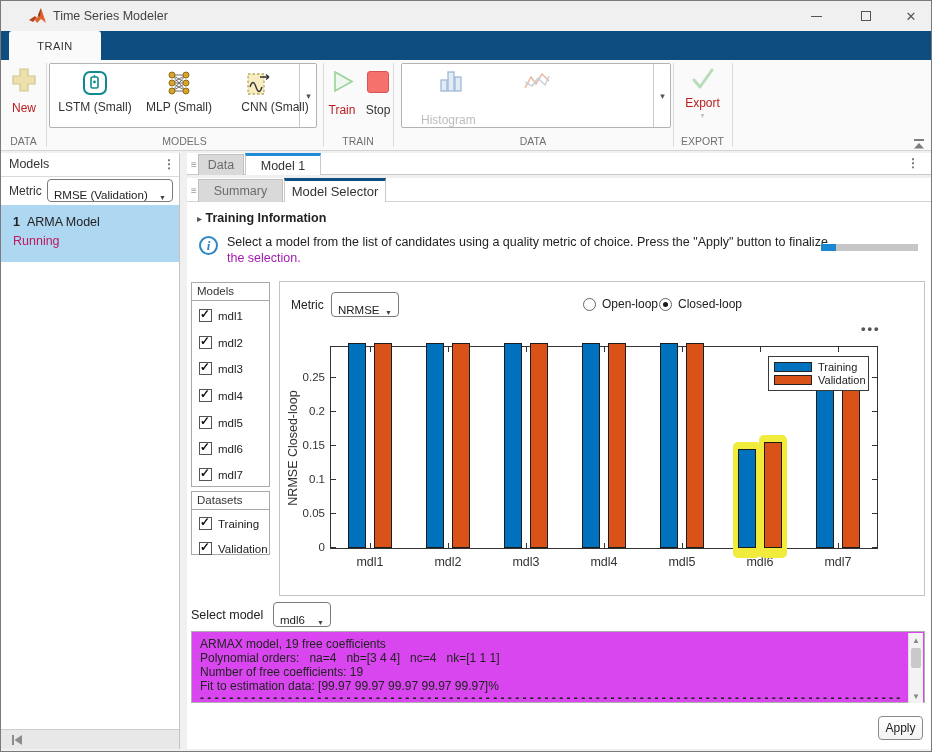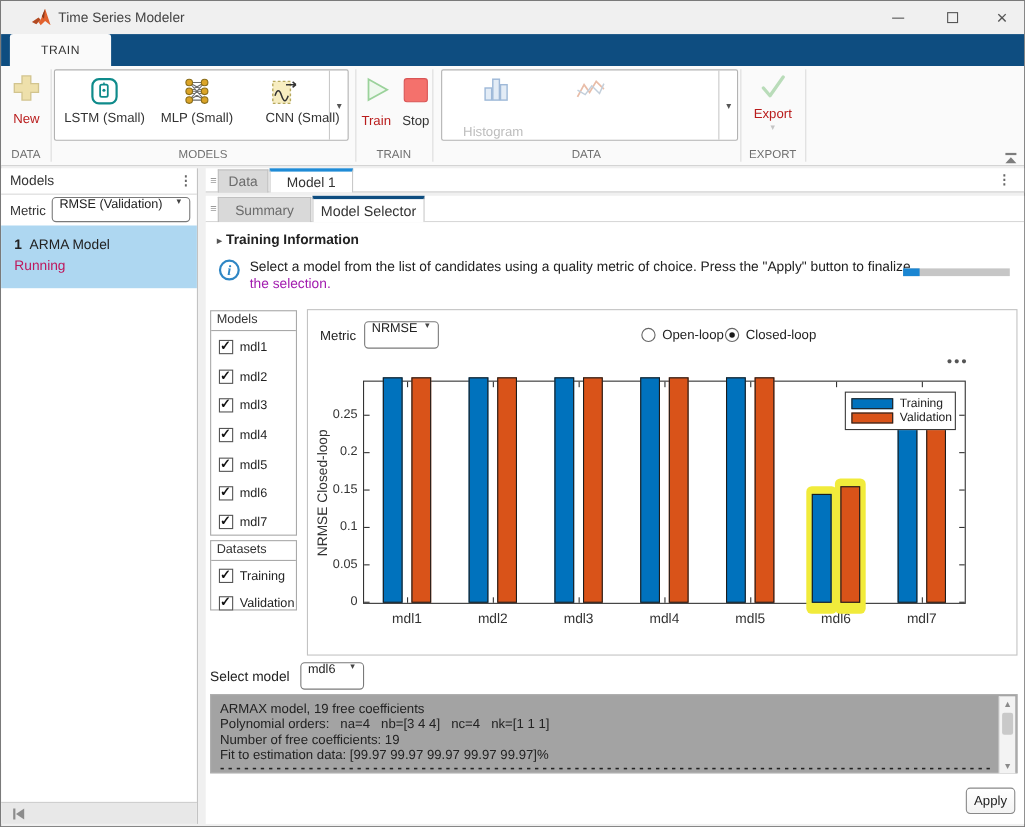--- a/index.html
+++ b/index.html
@@ -28,21 +28,21 @@
   .gal-arrow { border-left:1px solid #c9c9c9; color:#555; font-size:9px; }
   .disabled-label { color:#b91c1c; }
   .tooltip-pill { background:#e6e6e6; border-radius:12px; color:#1a1a1a; font-weight:bold; font-size:12.5px; }
 
   
   .leftpanel { left:0; top:152px; width:179px; height:596px; background:#fff; border-right:1px solid #c3c3c3; }
   .lp-header { left:0; top:0; width:178px; height:24px; border-bottom:1px solid #d9d9d9; }
   .kebab { color:#666; font-size:12px; font-weight:bold; }
   .grip { color:#9a9a9a; font-size:10px; }
   .dropdown { background:#fff; border:1px solid #7a7a7a; border-radius:4px; display:flex;
-              align-items:flex-start; justify-content:space-between; padding:0 6px; font-size:11.5px; color:#222; }
+              align-items:flex-end; justify-content:space-between; padding:0 6px; font-size:11.5px; color:#222; }
   .dd-caret { font-size:7px; color:#444; margin-left:4px; }
   .sel-item { background:#aed7f1; }
   .lp-bottom { left:0; top:576px; width:178px; height:20px; background:#e8e8e8; border-top:1px solid #cfcfcf; }
 
   
   .doctab-bar { left:186px; top:152px; width:745px; height:22px; background:#fff; border-bottom:1px solid #c9c9c9; }
   .tab-inactive { background:#d9d9d9; border:1px solid #c0c0c0; border-bottom:none; color:#6b6b6b; }
   .tab-active { background:#fff; border-left:1px solid #c9c9c9; border-right:1px solid #c9c9c9; color:#333; }
   .accent-top-blue { border-top:3px solid #1f8bd6; }
   .accent-top-navy { border-top:3px solid #0e4d80; }
@@ -58,21 +58,21 @@
 
   .radio { width:13px; height:13px; border:1px solid #666; border-radius:50%; background:#fff; position:relative; flex:none; }
   .radio.on::after { content:""; position:absolute; left:3px; top:3px; width:5px; height:5px; border-radius:50%; background:#1a1a1a; }
   .radiorow { display:flex; align-items:center; gap:6px; font-size:12px; color:#222; }
 
   .panel { border:1px solid #c3c3c3; background:#fff; }
 
   .btn { background:linear-gradient(#ffffff,#f3f3f3); border:1px solid #898989; border-radius:4px;
          font-size:12px; color:#222; }
 
-  .textbox { border:1px solid #b0b0b0; background:#a3a3a3; font-size:12px; color:#222; }
+  .textbox { border:1px solid #b0b0b0; background:#d946ef; font-size:12px; color:#222; }
   .textline { position:absolute; left:8px; height:14px; }
   .sbar { position:absolute; right:1px; top:1px; width:15px; background:#f3f3f3; border-left:1px solid #e0e0e0; }
   .sarrow { position:absolute; left:0; width:14px; height:14px; color:#8a8a8a; font-size:8px; }
   .sthumb { position:absolute; left:2px; width:10px; background:#c9c9c9; border-radius:2px; }
 
   .progress { background:#c6c6c6; }
   .progress .fill { height:100%; background:#1b86d2; }
 
   .infoicon { width:19px; height:19px; border:2px solid #2f86c4; border-radius:50%;
               color:#2f86c4; font-family:"Liberation Serif", serif; font-style:italic;

